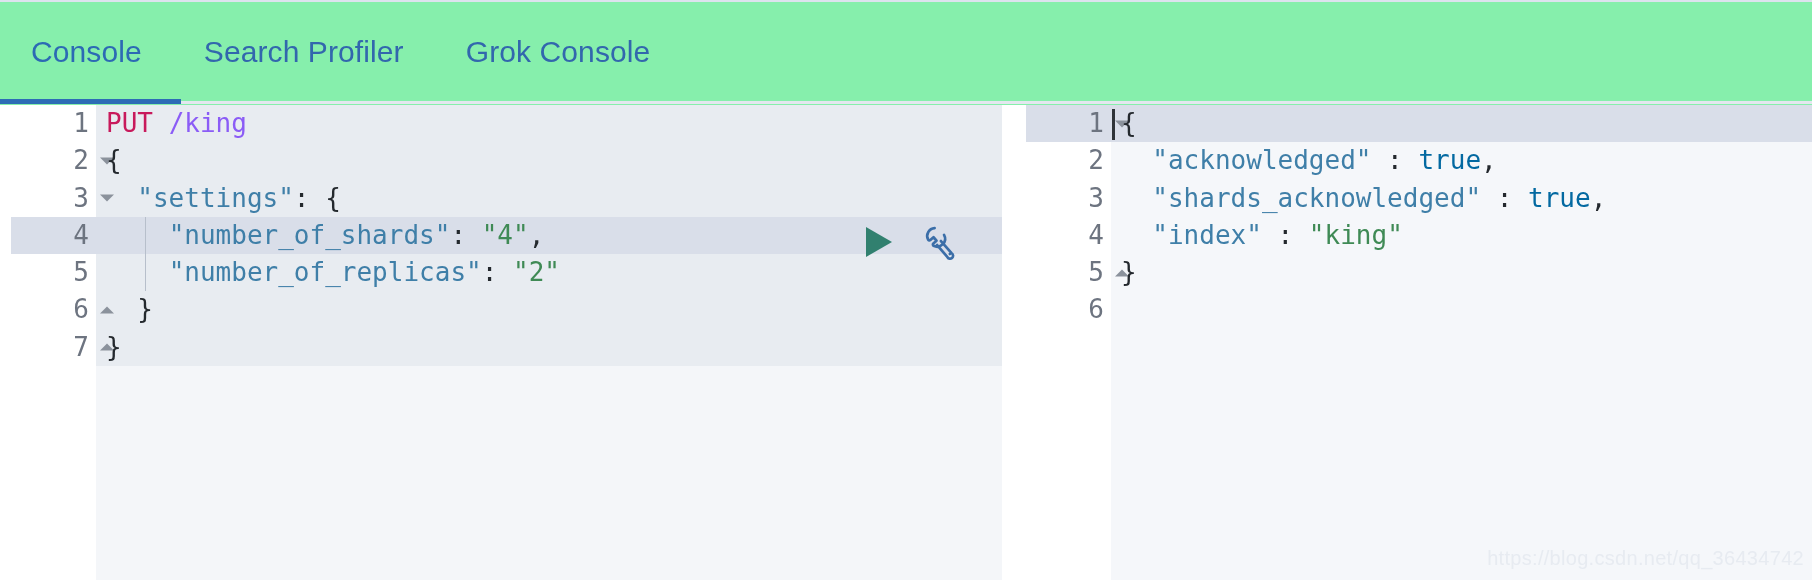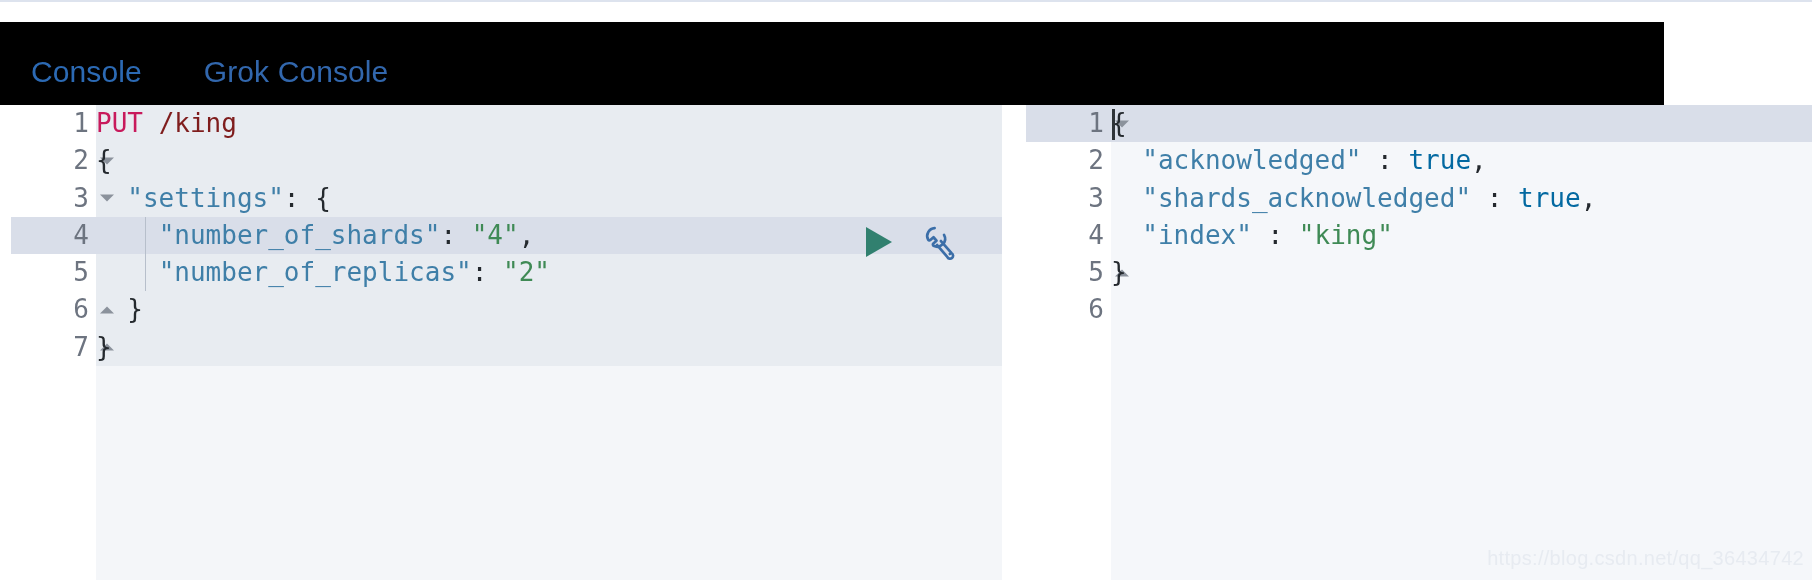--- a/index.html
+++ b/index.html
@@ -20,25 +20,24 @@
     position: absolute;
     left: 0; top: 0;
     width: 1812px; height: 2px;
     background: #dde3ee;
   }
 
   
   .tabbar {
     position: absolute;
     left: 0; top: 2px;
-    width: 1664px;
+    width: 1812px;
     height: 103px;
-    background: #000000;
+    background: #86efac;
     box-sizing: border-box;
-    margin-top: 20px;
   }
   .tabbar-underline {
     position: absolute;
     left: 0; top: 99px;
     width: 1812px; height: 3px;
     background: #e3e7ef;
   }
   .tabbar-active-underline {
     position: absolute;
     left: 0; top: 97px;
@@ -136,41 +135,41 @@
     top: 50%;
     transform: translateY(-50%);
     width: 0; height: 0;
     border-left: 7px solid transparent;
     border-right: 7px solid transparent;
   }
   .fold.down { border-top: 7px solid #8b929c; }
   .fold.up   { border-bottom: 7px solid #8b929c; }
 
   .code-cell {
-    padding-left: 0;
+    padding-left: 10px;
     flex: 1;
     height: 37.3px;
     display: flex;
     align-items: center;
     position: relative;
   }
 
   
   .indent-guide {
     position: absolute;
     left: 49px;
     top: 0;
     width: 1px;
     height: 37.3px;
     background: #b7bfcb;
   }
 
   
   .tk-method   { color: #c81a5c; }
-  .tk-url      { color: #7f1d1d; }
+  .tk-url      { color: #8b5cf6; }
   .tk-key      { color: #3f7fa8; }
   .tk-str      { color: #3f8a55; }
   .tk-punct    { color: #24292e; }
   .tk-bool     { color: #0369a1; }
   .tk-brace    { color: #24292e; }
 
   
   .actions {
     position: absolute;
     left: 866px; top: 118px;
@@ -232,20 +231,23 @@
 </style>
 </head>
 <body>
 
 <div class="top-rule"></div>
 
 <div class="tabbar">
   <div class="tabs">
     <div class="tab active">
       <span>Console</span>
+    </div>
+    <div class="tab">
+      <span>Search Profiler</span>
     </div>
     <div class="tab">
       <span>Grok Console</span>
     </div>
   </div>
   <div class="tabbar-underline"></div>
   <div class="tabbar-active-underline"></div>
 </div>
 
 <div class="editor-area">

